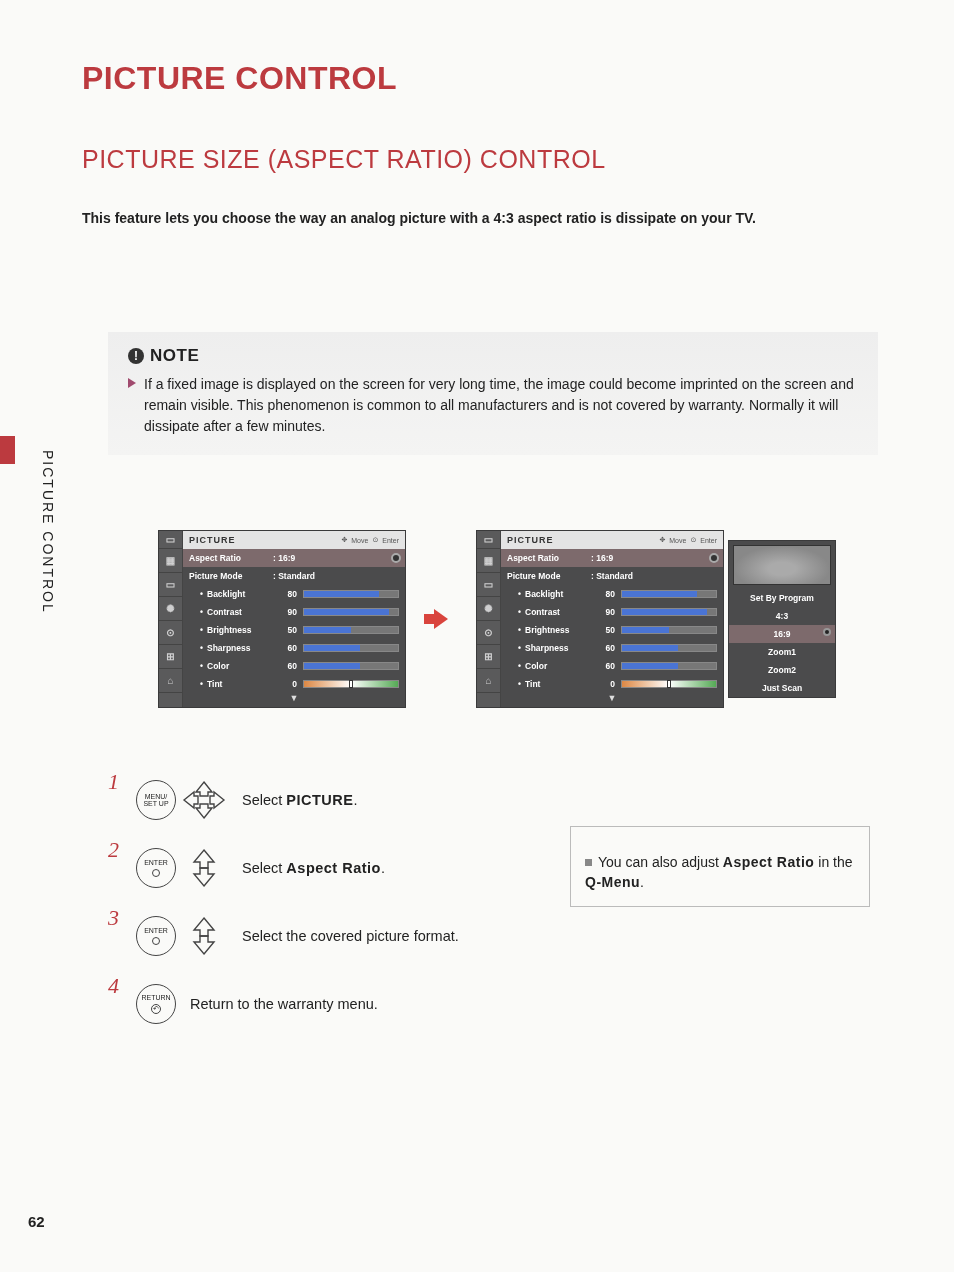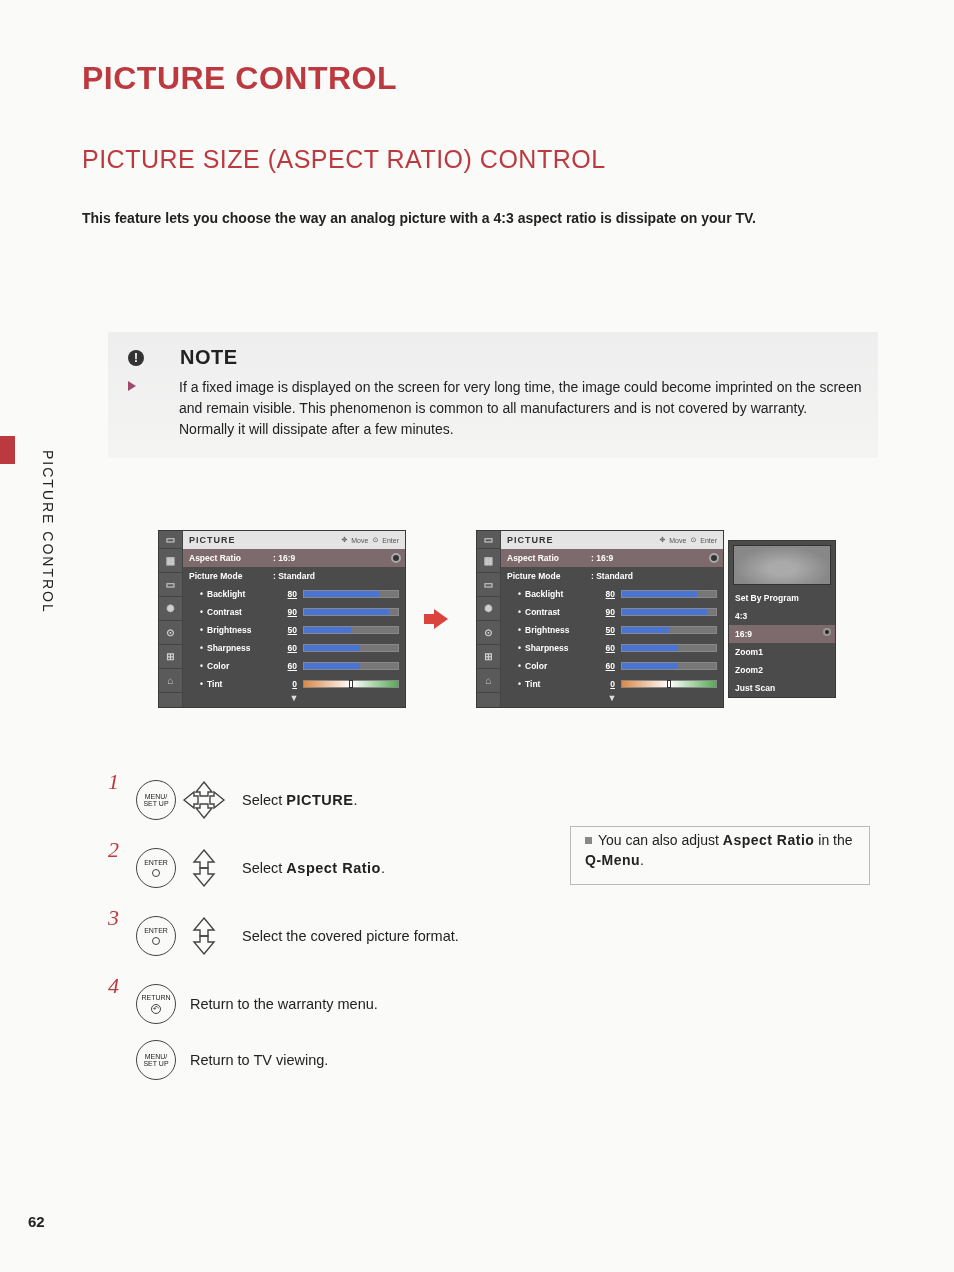--- a/index.html
+++ b/index.html
@@ -59,27 +59,27 @@
     width: 770px;
     background: linear-gradient(#eee, #f4f4f3);
     padding: 14px 16px 18px 20px;
   }
   .note-head { display:flex; align-items:center; gap:6px; }
   .note-icon {
     width: 16px; height: 16px; border-radius: 50%;
     background: #333; color:#fff; font-size:12px; font-weight:bold;
     display:flex; align-items:center; justify-content:center;
   }
-  .note-title { font-weight:bold; font-size:20px; letter-spacing:0.5px;margin-left:30px; }
+  .note-title { font-weight:bold; font-size:17px; letter-spacing:0.5px; }
   .note-body { display:flex; gap:8px; margin-top:8px; }
   .tri-bullet {
     width:0;height:0;border-top:5px solid transparent;border-bottom:5px solid transparent;
     border-left:8px solid #a04a6e; margin-top:4px; flex-shrink:0;
   }
-  .note-text { font-size:14px; line-height:1.5;margin-left:35px; }
+  .note-text { font-size:14px; line-height:1.5; }
 
   
   .osd-row {
     position:absolute;
     top: 530px;
     left: 158px;
     display:flex;
     align-items:center;
     gap: 28px;
   }
@@ -114,21 +114,21 @@
   }
   .osd-header-title { font-size:9px; font-weight:bold; letter-spacing:1px; }
   .osd-header-right { display:flex; align-items:center; gap:4px; font-size:7px; color:#555; font-weight:normal;}
   .osd-rows { padding-bottom:4px; }
   .osd-line {
     height:18px; display:flex; align-items:center; padding: 0 6px 0 6px;
     position:relative;
   }
   .osd-line.selected { background:#7d6a6c; }
   .osd-line .lbl { width:84px; }
-  .osd-line .val { width:26px; text-align:right; padding-right:2px;text-decoration:underline; }
+  .osd-line .val { width:26px; text-align:right; padding-right:2px; }
   .osd-line .bullet { width:14px; text-align:right; }
   .bar {
     flex:1; height:8px; background:#777; position:relative; margin-left:4px;
     border:1px solid #888;
   }
   .bar .fill { position:absolute; top:0; left:0; bottom:0; background:#4a74d4; }
   .tint-bar {
     flex:1; height:8px; position:relative; margin-left:4px;
     background: linear-gradient(to right, #d84, #fff 50%, #5a5);
     border:1px solid #888;
@@ -204,21 +204,21 @@
   .dpad svg { width:100%; height:100%; }
   .step-text { font-size:14.5px; }
   .bold-kw { font-weight:bold; letter-spacing:0.5px; }
 
   .tip-box {
     position:absolute;
     top: 826px;
     left: 570px;
     width: 300px;
     border: 1px solid #bbb;
-    padding: 4px 14px 14px 14px;
+    padding: 26px 14px 14px 14px;
     font-size:14px;
     line-height:1.4;
   }
   .sq-bullet {
     display:inline-block; width:7px;height:7px; background:#888; margin-right:6px;
     position:relative; top:-1px;
   }
 
   .page-num {
     position:absolute;
@@ -451,21 +451,21 @@
           <span class="val">0</span>
           <div class="tint-bar">
               <div class="cursor"></div>
             </div>
         </div>
         <div class="osd-more">▼</div>
       </div>
     </div>
   </div>
 
-  <div class="popup" style="margin-left:-24px;">
+  <div class="popup" style="margin-left:-24px;text-align:center;">
     <div class="thumb"></div>
     <div id="popup-opts">
         <div class="opt">Set By Program</div>
         <div class="opt">4:3</div>
         <div class="opt sel">16:9<span class="dot2"></span></div>
         <div class="opt">Zoom1</div>
         <div class="opt">Zoom2</div>
         <div class="opt">Just Scan</div>
       </div>
   </div>
@@ -538,30 +538,20 @@
     <span class="step-num">4</span>
     <div class="remote-btns">
       <div class="btn-round">
         <span>RETURN</span>
         <span class="return-icon">↶</span>
       </div>
     </div>
     <div class="step-text">Return to the warranty menu.</div>
   </div>
 
-  <div class="step-row">
-    <span class="step-num"></span>
-    <div class="remote-btns">
-      <div class="btn-round">
-          <span style="white-space:pre;">MENU/
-SET UP</span>
-        </div>
-    </div>
-    <div class="step-text">Return to TV viewing.</div>
-  </div>
 
 </div>
 
 <div class="tip-box">
   <span class="sq-bullet"></span><span>You can also adjust </span><span class="bold-kw">Aspect Ratio</span><span> in the </span><span class="bold-kw">Q-Menu</span><span>.</span>
 </div>
 
 <div class="page-num">62</div>
 
 </body></html>

